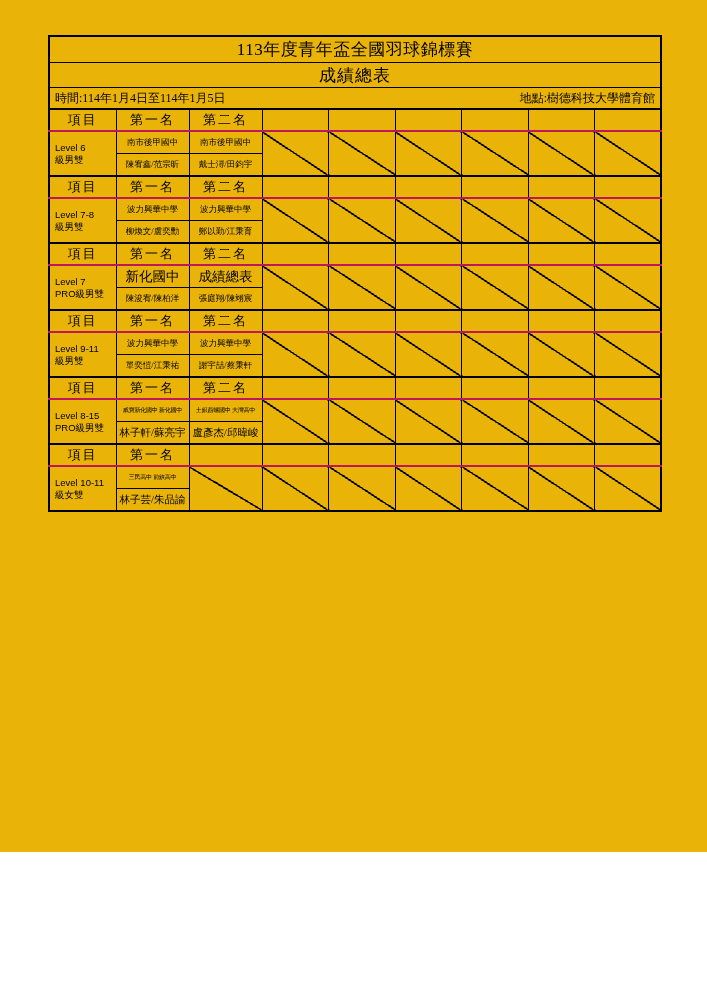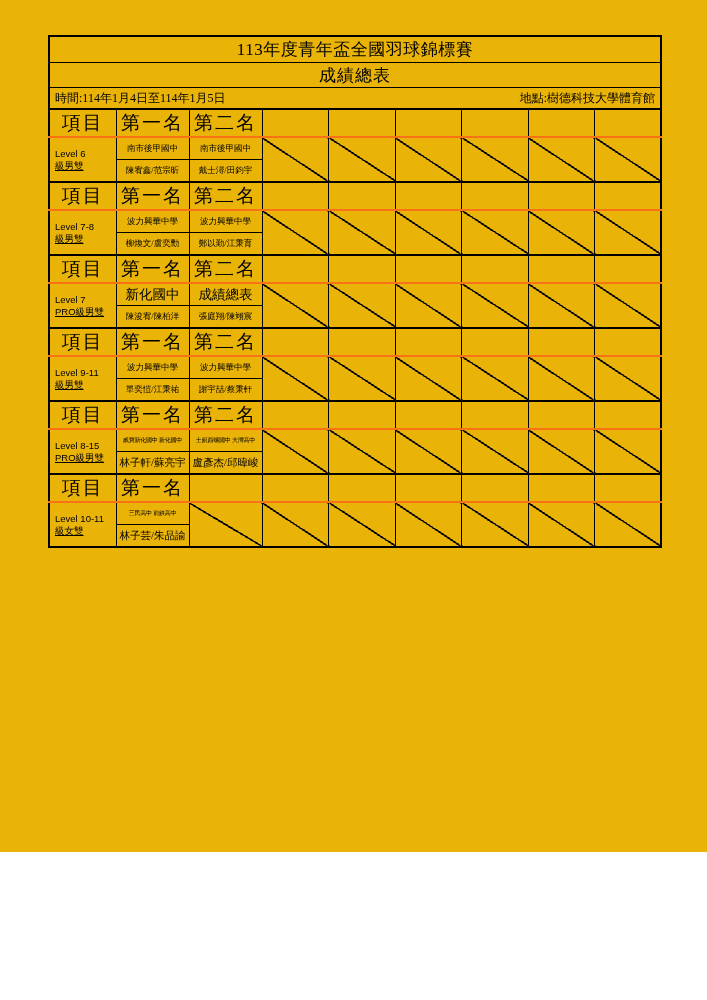--- a/index.html
+++ b/index.html
@@ -18,31 +18,31 @@
     width: 612px;
     border-collapse: collapse;
     table-layout: fixed;
     border: 2px solid #000;
   }
   td { border: 1px solid #000; padding: 0; vertical-align: middle; text-align: center; overflow: hidden; }
   tr.r-title td { height: 25px; font-size: 17px; letter-spacing: 0.5px; }
   tr.r-subtitle td { height: 24px; font-size: 17px; letter-spacing: 1px; }
   tr.r-info td { height: 20px; font-size: 12px; }
   .info-flex { display: flex; justify-content: space-between; padding: 0 5px; text-align: center; }
-  tr.r-head td { height: 20px; font-size: 19px; border-top: 2px solid #000; border-bottom: 2px solid #f97316; letter-spacing: 2px; }
+  tr.r-head td { height: 20px; font-size: 13px; border-top: 2px solid #000; border-bottom: 2px solid #be185d; letter-spacing: 2px; }
   tr.r-data td { height: 21px; }
   td.levelcell {
     text-align: left;
     padding-left: 5px;
     font-family: "Liberation Sans", "DejaVu Sans", sans-serif;
     font-size: 9.5px;
     line-height: 1.25;
   }
   .lv { font-weight: normal; }
-  .cat { font-weight: normal; text-decoration: underline; }
+  .cat { font-weight: normal; }
   td.school   { font-size: 8.5px; }
   td.players  { font-size: 8.5px; }
   td.school-lg { font-size: 13.5px; }
   td.school-xs { font-size: 6px; letter-spacing: -0.2px; }
   td.players-lg { font-size: 10.5px; }
   td.diag {
     background: linear-gradient(to bottom left,
       transparent calc(50% - 0.8px),
       #000 calc(50% - 0.8px),
       #000 calc(50% + 0.8px),

